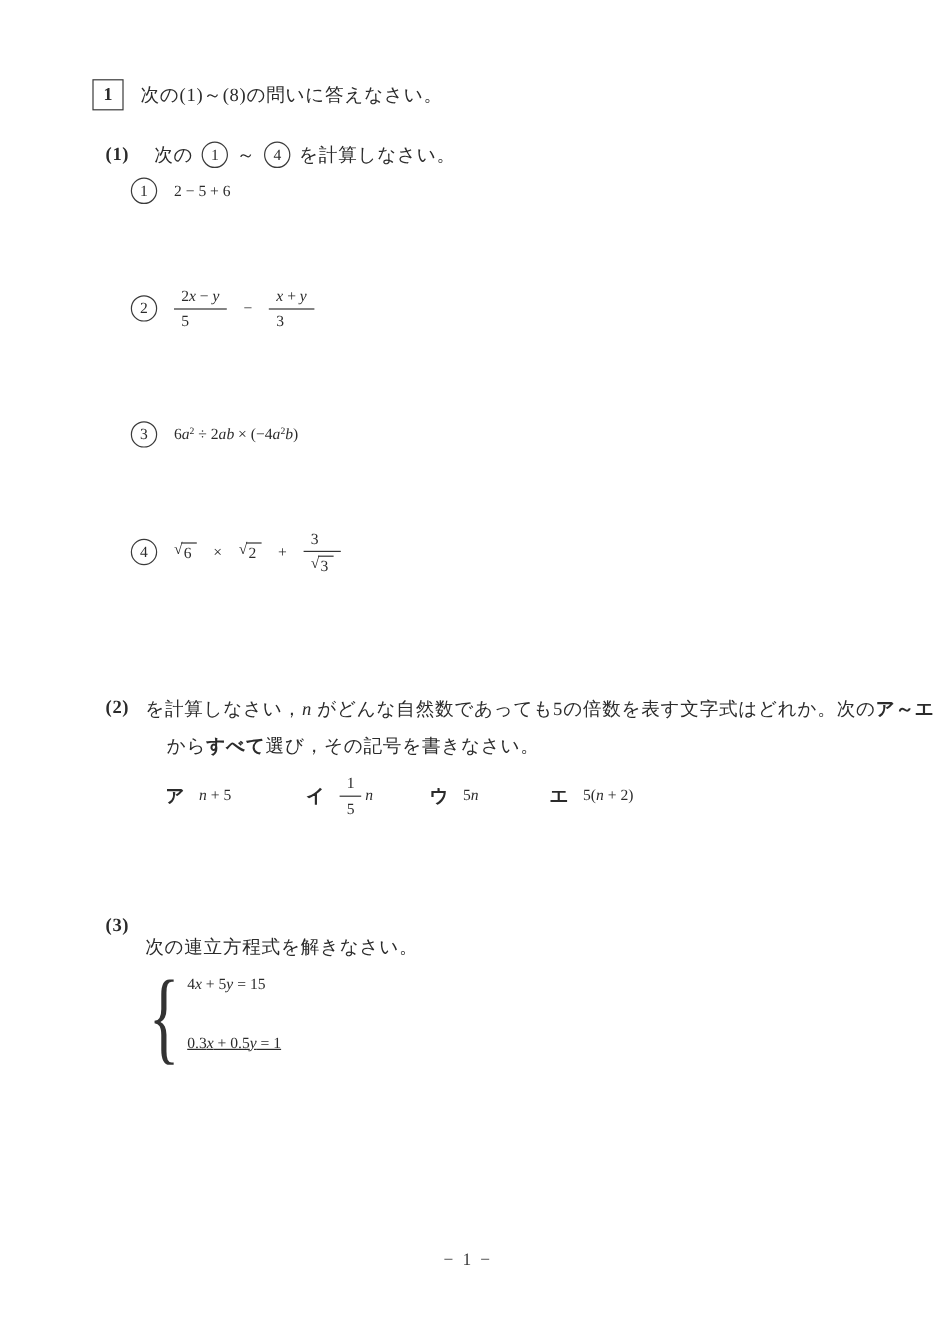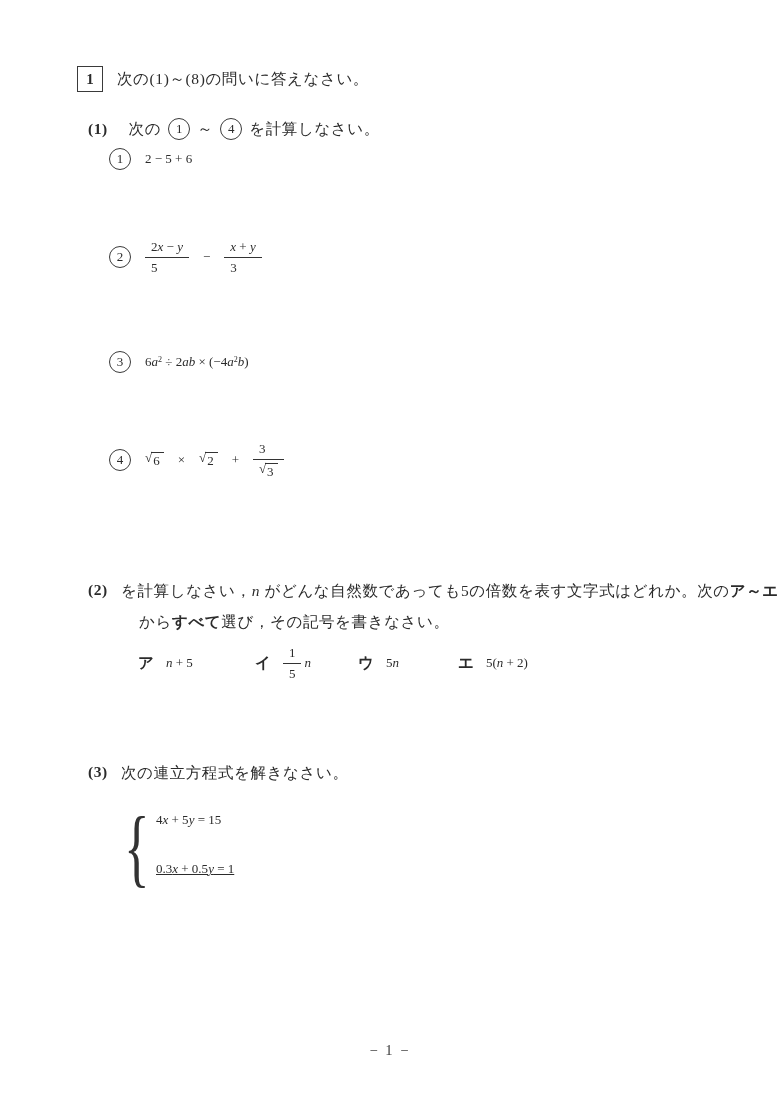--- a/index.html
+++ b/index.html
@@ -136,21 +136,21 @@
   <div class="opt" style="left:358px; top:640px;">
     <span class="key">ウ</span>
     <span class="math"><span>5</span><span class="v">n</span></span>
   </div>
   <div class="opt" style="left:458px; top:640px;">
     <span class="key">エ</span>
     <span class="math"><span>5(</span><span class="v">n</span><span> + 2)</span></span>
   </div>
 
   <span class="sec-label abs" style="left:88px; top:763px;">(3)</span>
-  <span class="jp abs" style="left:121px; top:763px;">次の連立方程式を解きなさい。</span>
+  <span class="jp abs" style="left:121px; top:779px;">次の連立方程式を解きなさい。</span>
 
   <span class="brace">{</span>
   <span class="eq math" style="top:812px;"><span>4</span><span class="v">x</span><span> + 5</span><span class="v">y</span><span> = 15</span></span>
   <span class="eq math" style="top:861px;text-decoration:underline;"><span>0.3</span><span class="v">x</span><span> + 0.5</span><span class="v">y</span><span> = 1</span></span>
 
   <div class="footer">− 1 −</div>
 
 </div>
 
 </body></html>

